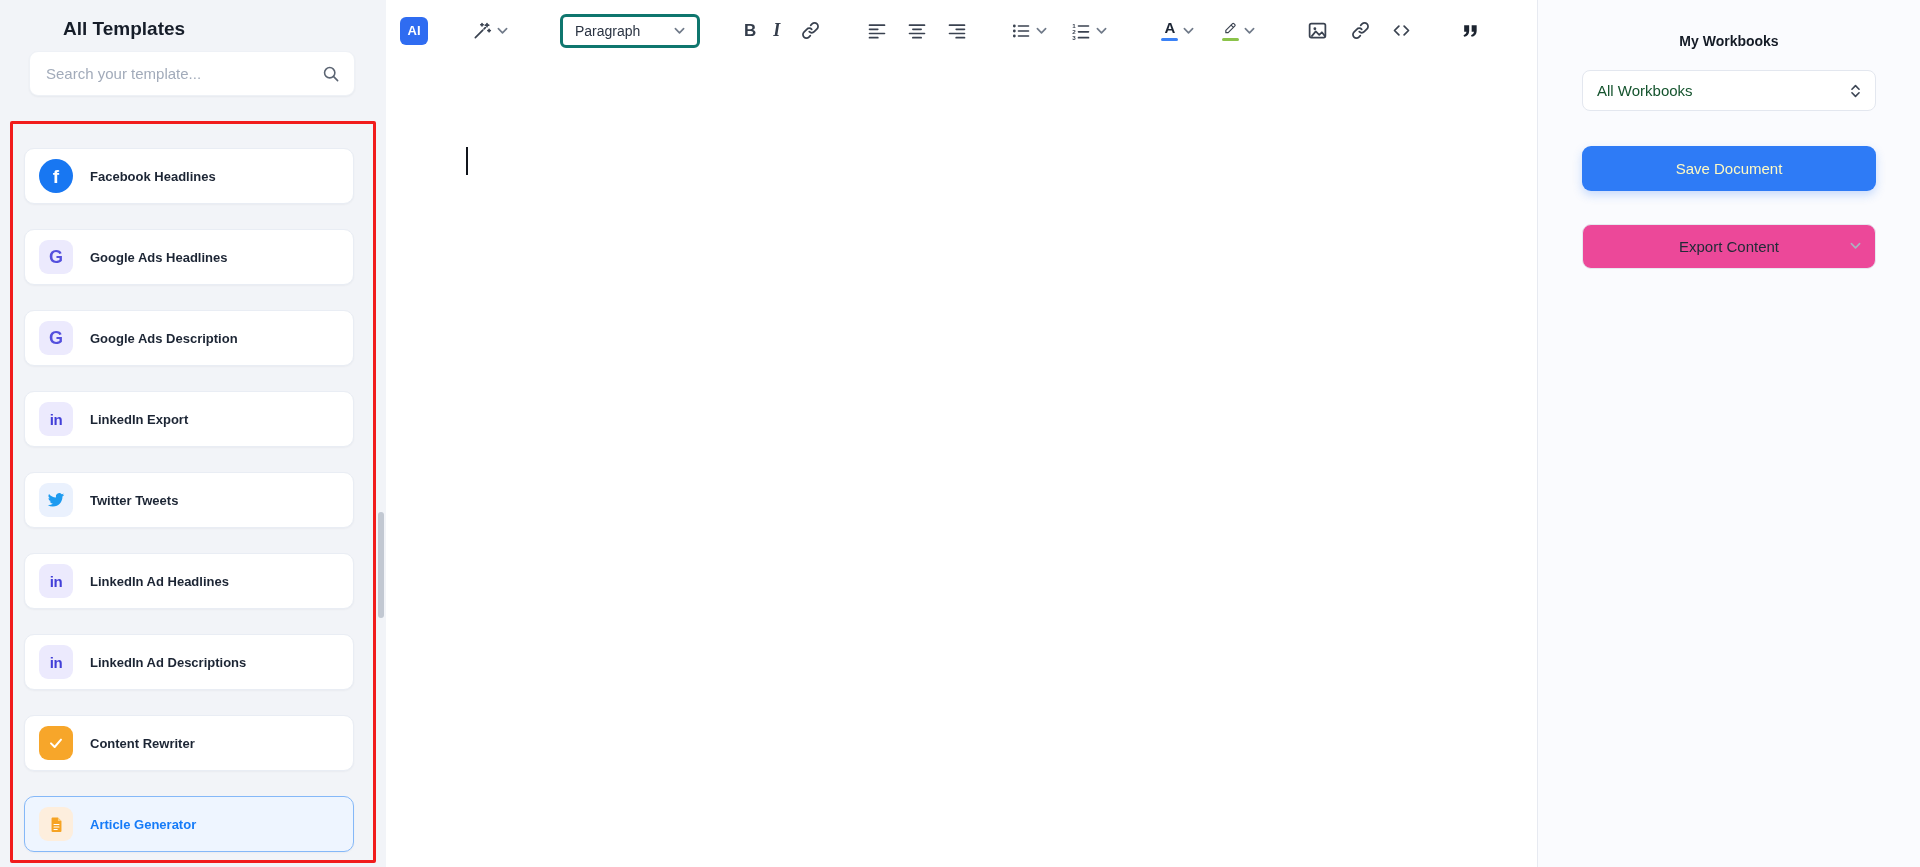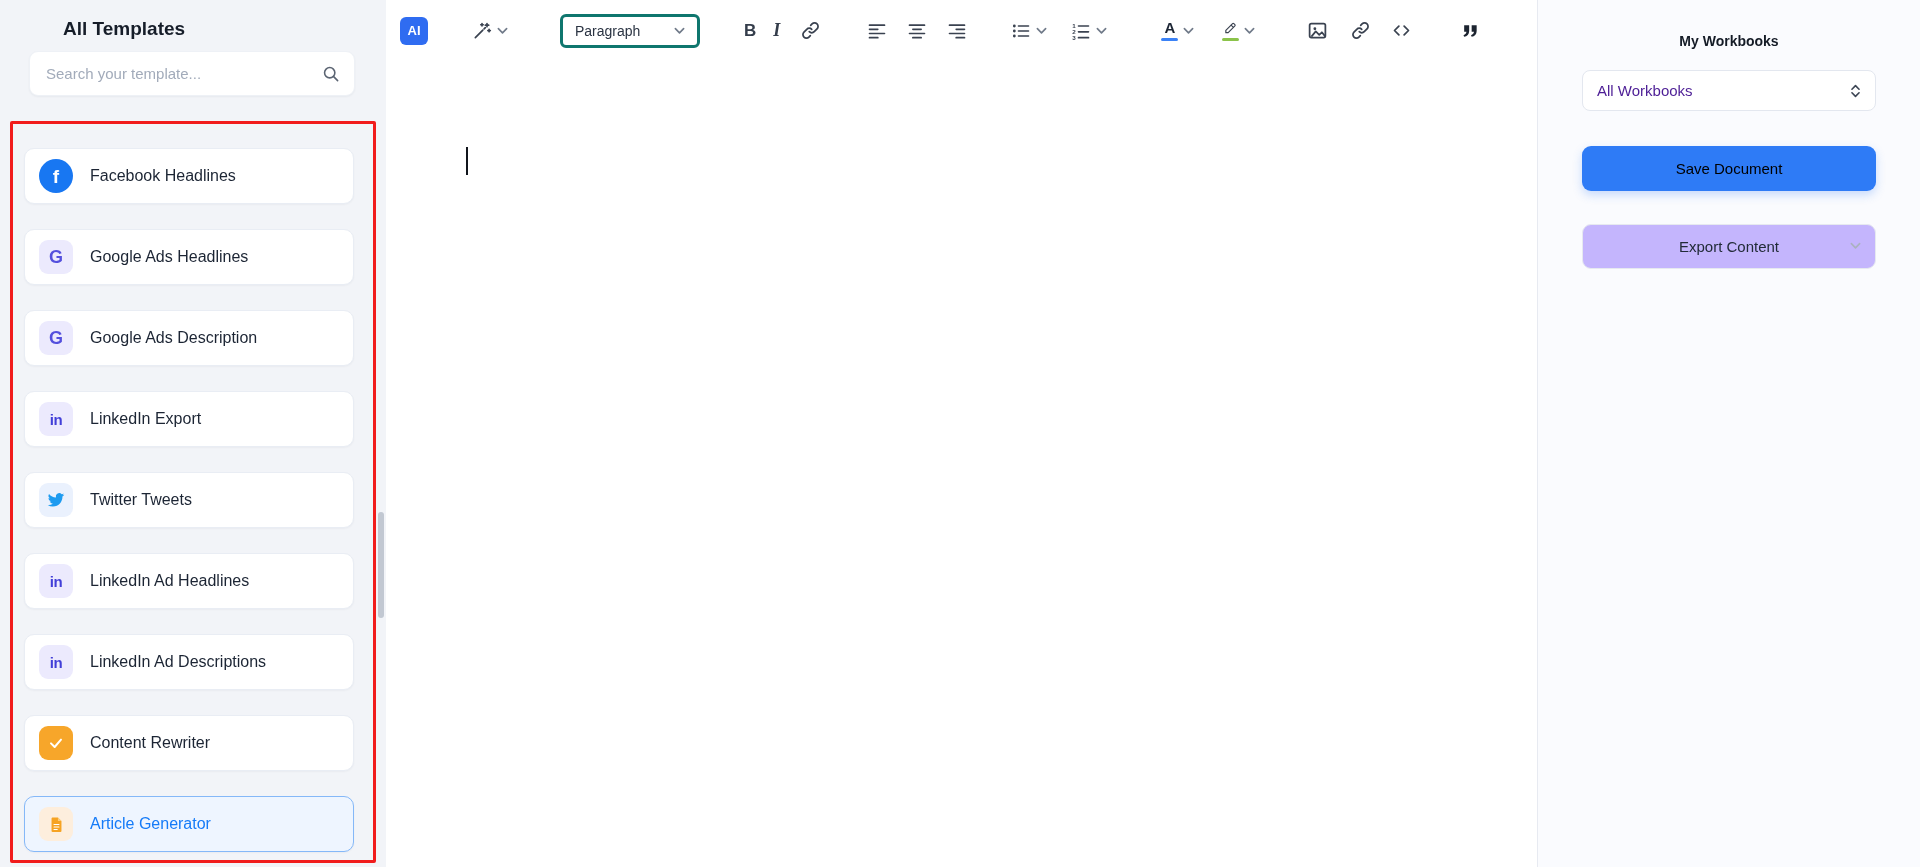--- a/index.html
+++ b/index.html
@@ -25,21 +25,21 @@
   .search input::placeholder { color:#a2abba; }
 
   .tpl-list { position:absolute; left:24px; top:148px; width:330px; display:flex; flex-direction:column; gap:25px; }
   .tpl-card {
     height:56px; background:#fff; border:1px solid #e9edf4; border-radius:10px;
     display:flex; align-items:center; gap:17px; padding:0 14px;
     box-shadow:0 1px 2px rgba(20,30,50,.04); cursor:pointer;
   }
   .tpl-card.selected { background:#eef5ff; border:1px solid #85b8f8; }
   .tpl-card.selected .tpl-label { color:#157bf8; }
-  .tpl-label { font-size:16px; font-weight:400; color:#1c2534; white-space:nowrap; }
+  .tpl-label { font-size:13px; font-weight:700; color:#1c2534; white-space:nowrap; }
   .tpl-icon { width:34px; height:34px; border-radius:9px; display:flex; align-items:center; justify-content:center; flex:none; }
   .ic-facebook { background:#1877f2; border-radius:50%; }
   .ic-facebook .glyph { color:#fff; font-weight:700; font-size:19px; margin-top:2px; }
   .ic-google { background:#eceafd; }
   .ic-google .glyph { color:#5450dd; font-weight:700; font-size:18px; }
   .ic-linkedin { background:#eceafd; }
   .ic-linkedin .glyph { color:#423fd8; font-weight:800; font-size:15px; letter-spacing:-0.5px; }
   .ic-twitter { background:#eaf1fd; }
   .ic-article { background:#fdeedd; }
   .ic-rewriter { background:#f7a62a; }
@@ -80,31 +80,31 @@
   
   .workbooks {
     position:absolute; left:1537px; top:0; width:383px; height:867px;
     background:#fafbfe; border-left:1px solid #e7eaf1;
   }
   .wb-title { position:absolute; top:33px; width:100%; text-align:center; font-size:14px; font-weight:700; color:#141b26; }
   .wb-select {
     position:absolute; left:44px; top:70px; width:294px; height:41px;
     background:#fff; border:1px solid #e3e7ef; border-radius:8px;
     display:flex; align-items:center; justify-content:space-between; padding:0 14px;
-    font-size:15px; color:#4c1d95; cursor:pointer;
+    font-size:15px; color:#14532d; cursor:pointer;
   }
   .wb-save {
     position:absolute; left:44px; top:146px; width:294px; height:45px;
-    background:#2e7bf6; border:none; border-radius:9px; color:#000000; font-size:15px; font-weight:500;
+    background:#2e7bf6; border:none; border-radius:9px; color:#fef9c3; font-size:15px; font-weight:500;
     cursor:pointer; box-shadow:0 4px 10px rgba(46,123,246,.25);
     font-family:"Liberation Sans","DejaVu Sans",sans-serif;
   }
   .wb-export {
     position:absolute; left:44px; top:224px; width:294px; height:45px;
-    background:#c4b5fd; border:1px solid #e6e9f0; border-radius:9px; color:#222b38; font-size:15px;
+    background:#ec4899; border:1px solid #e6e9f0; border-radius:9px; color:#222b38; font-size:15px;
     display:flex; align-items:center; justify-content:center; cursor:pointer;
   }
   .wb-export .chev-abs { position:absolute; right:14px; top:17px; }
 </style>
 </head>
 <body>
 
 <div class="sidebar">
   <div class="sidebar-title">All Templates</div>
 

